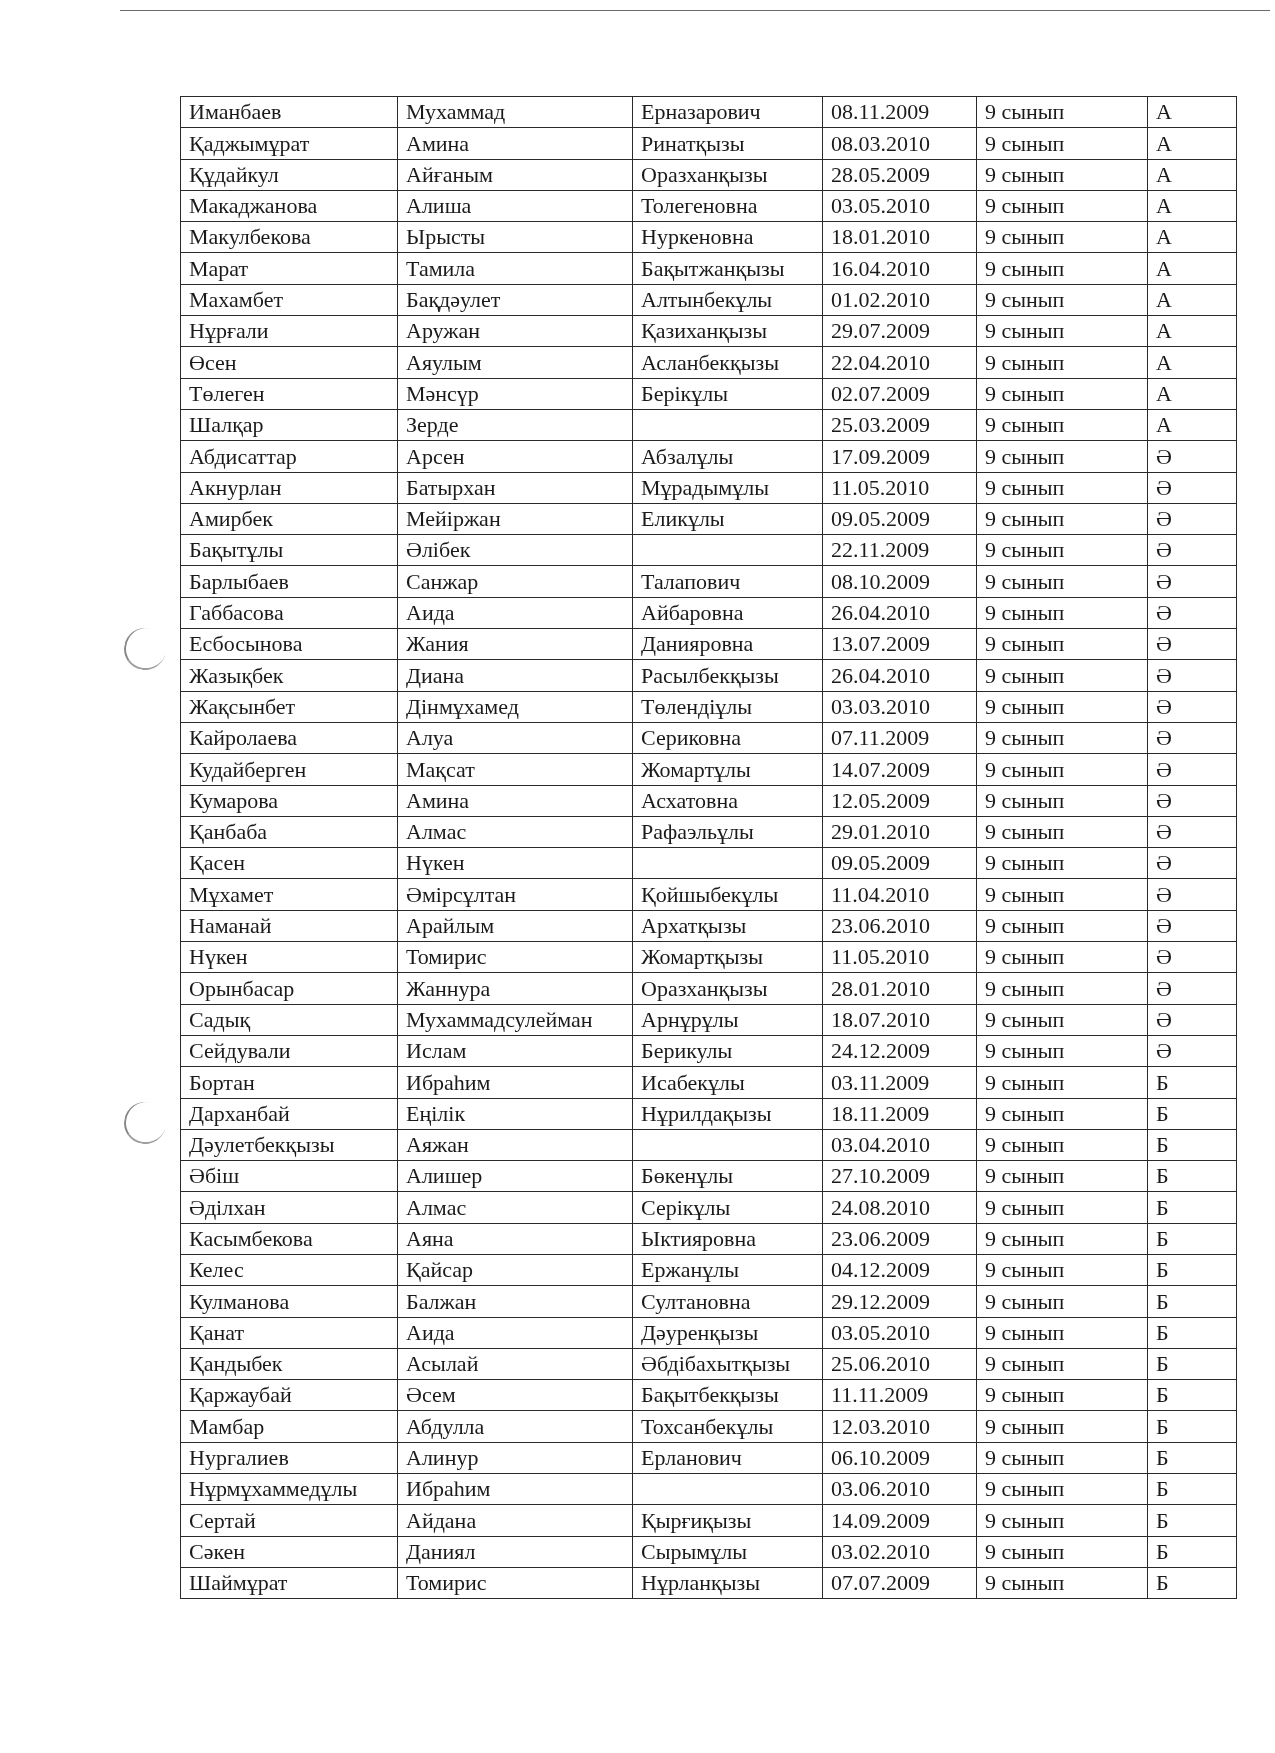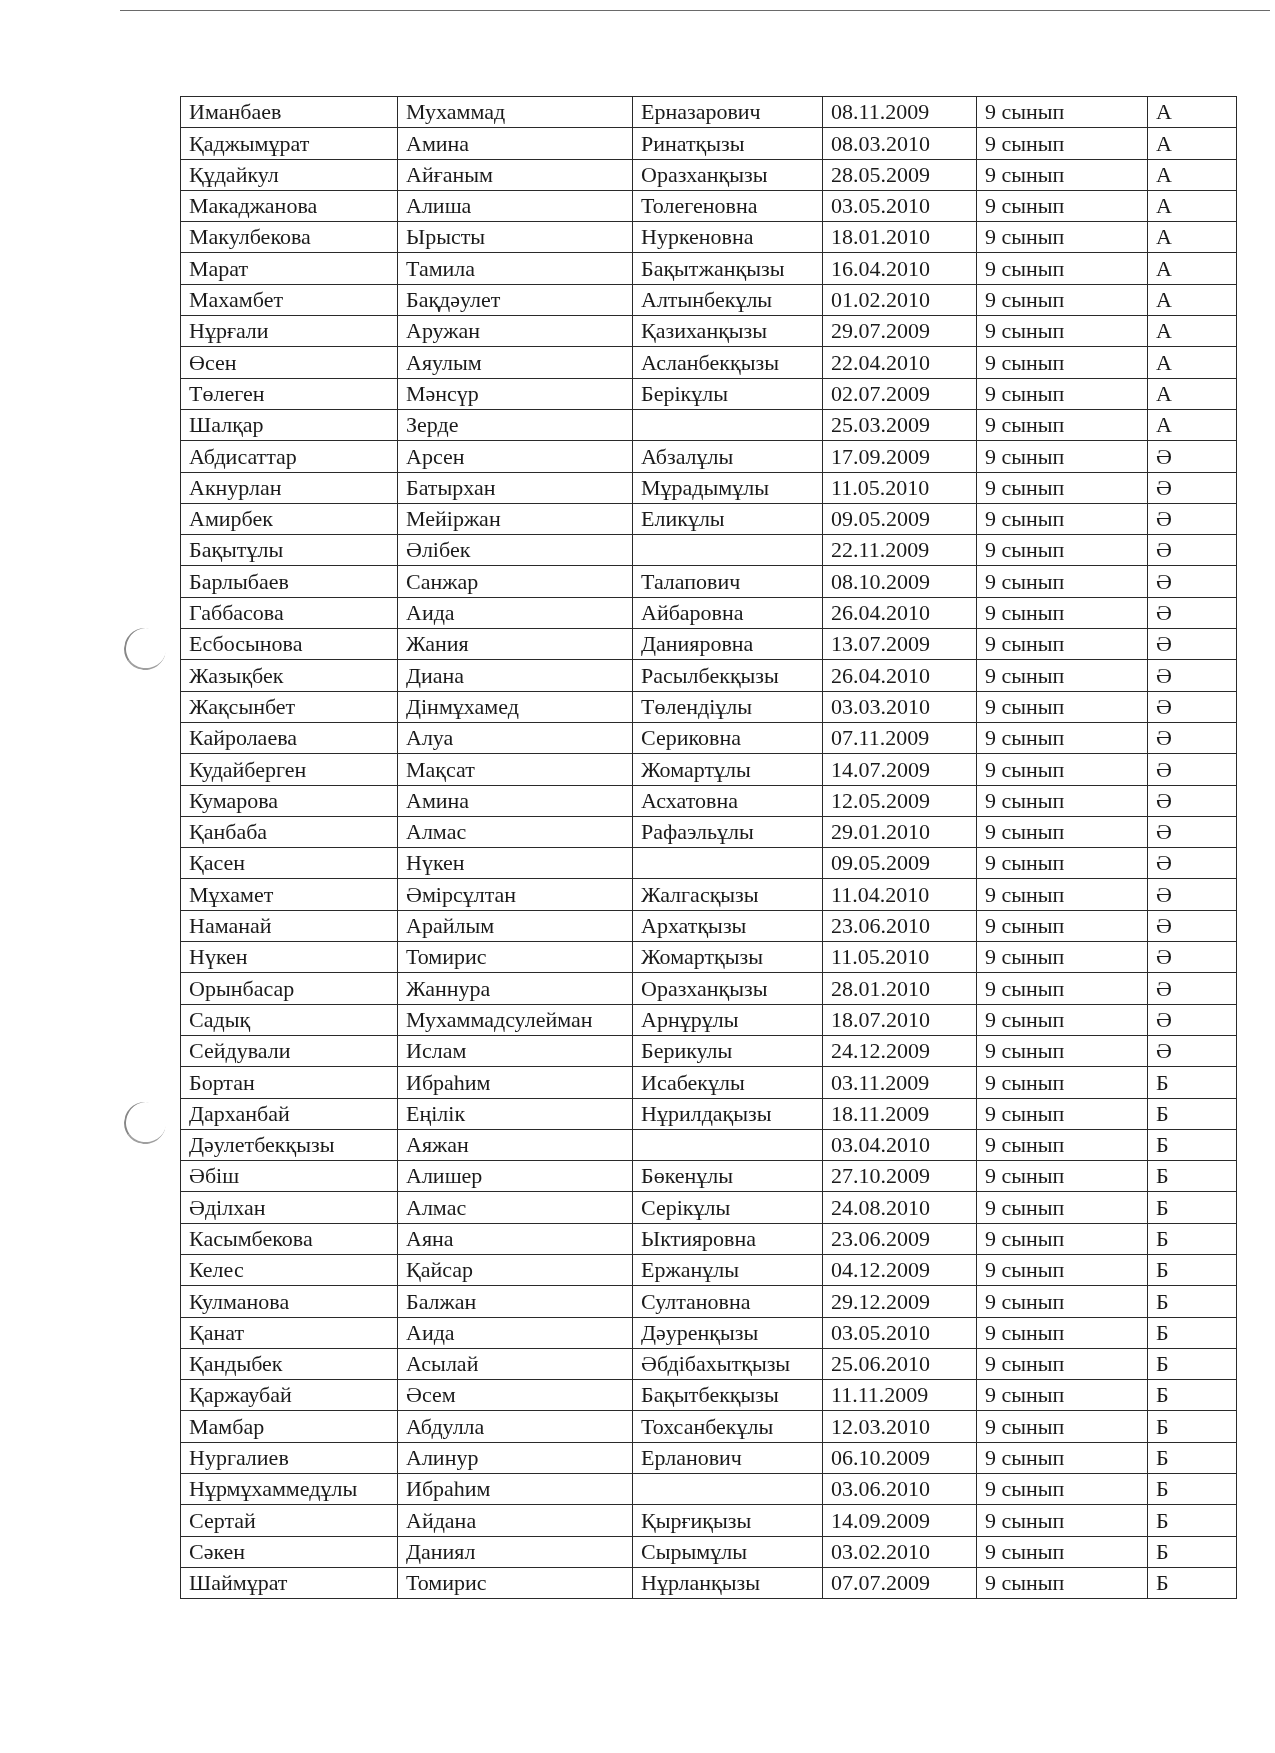--- a/index.html
+++ b/index.html
@@ -263,21 +263,21 @@
         <td class="c-surname">Қасен</td>
         <td class="c-name">Нүкен</td>
         <td class="c-patronymic"></td>
         <td class="c-date">09.05.2009</td>
         <td class="c-grade">9 сынып</td>
         <td class="c-letter">Ә</td>
       </tr>
       <tr>
         <td class="c-surname">Мұхамет</td>
         <td class="c-name">Әмірсұлтан</td>
-        <td class="c-patronymic">Жалгасқызы</td>
+        <td class="c-patronymic">Қойшыбекұлы</td>
         <td class="c-date">11.04.2010</td>
         <td class="c-grade">9 сынып</td>
         <td class="c-letter">Ә</td>
       </tr>
       <tr>
         <td class="c-surname">Наманай</td>
         <td class="c-name">Арайлым</td>
         <td class="c-patronymic">Архатқызы</td>
         <td class="c-date">23.06.2010</td>
         <td class="c-grade">9 сынып</td>

